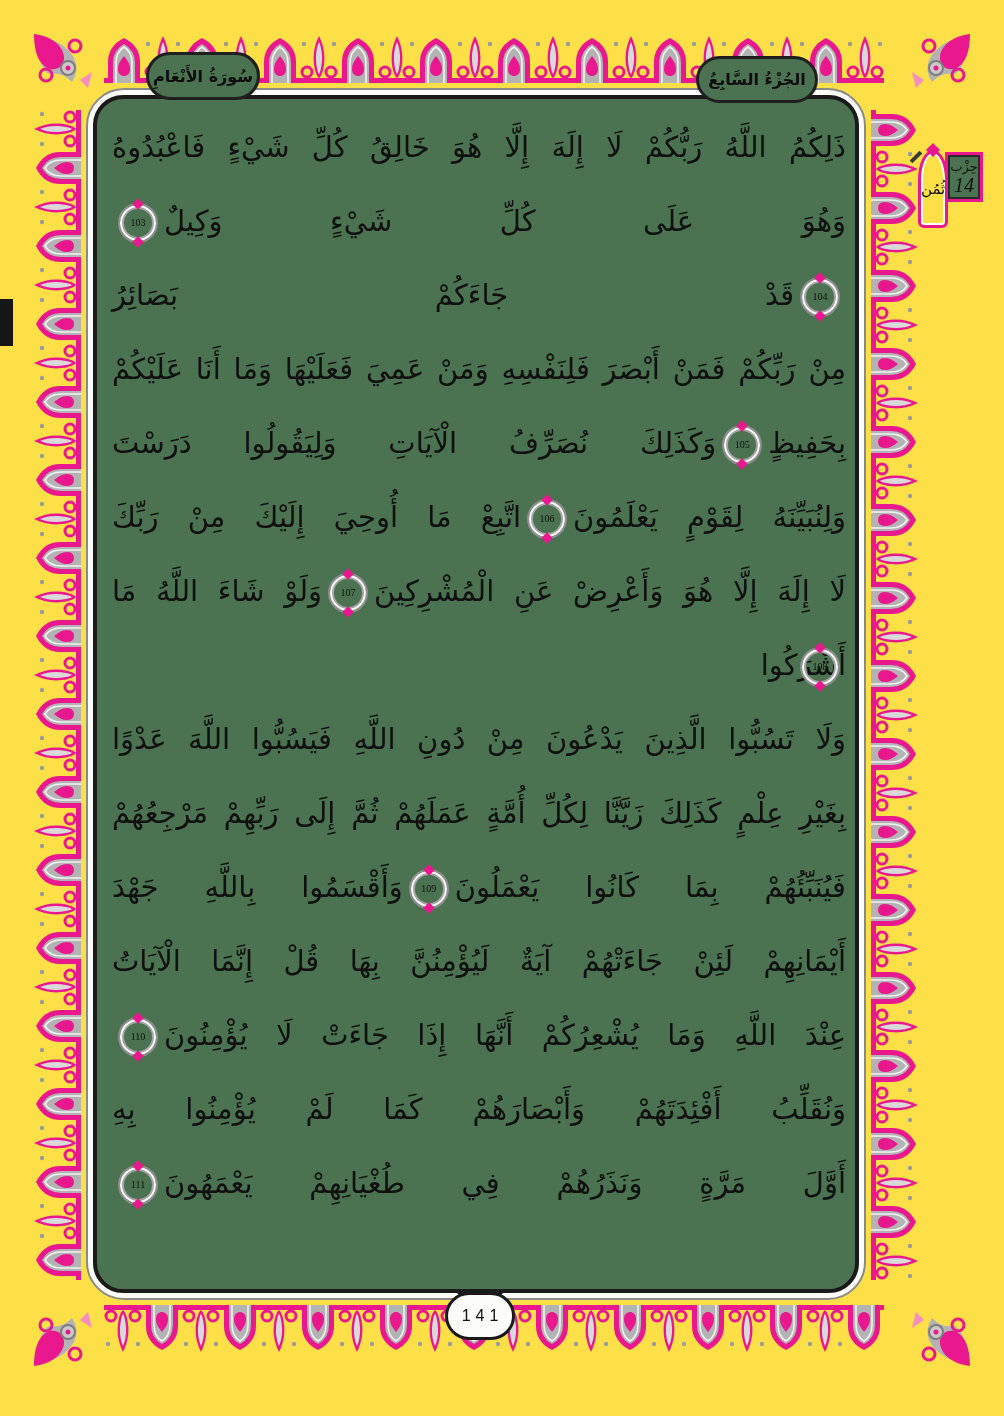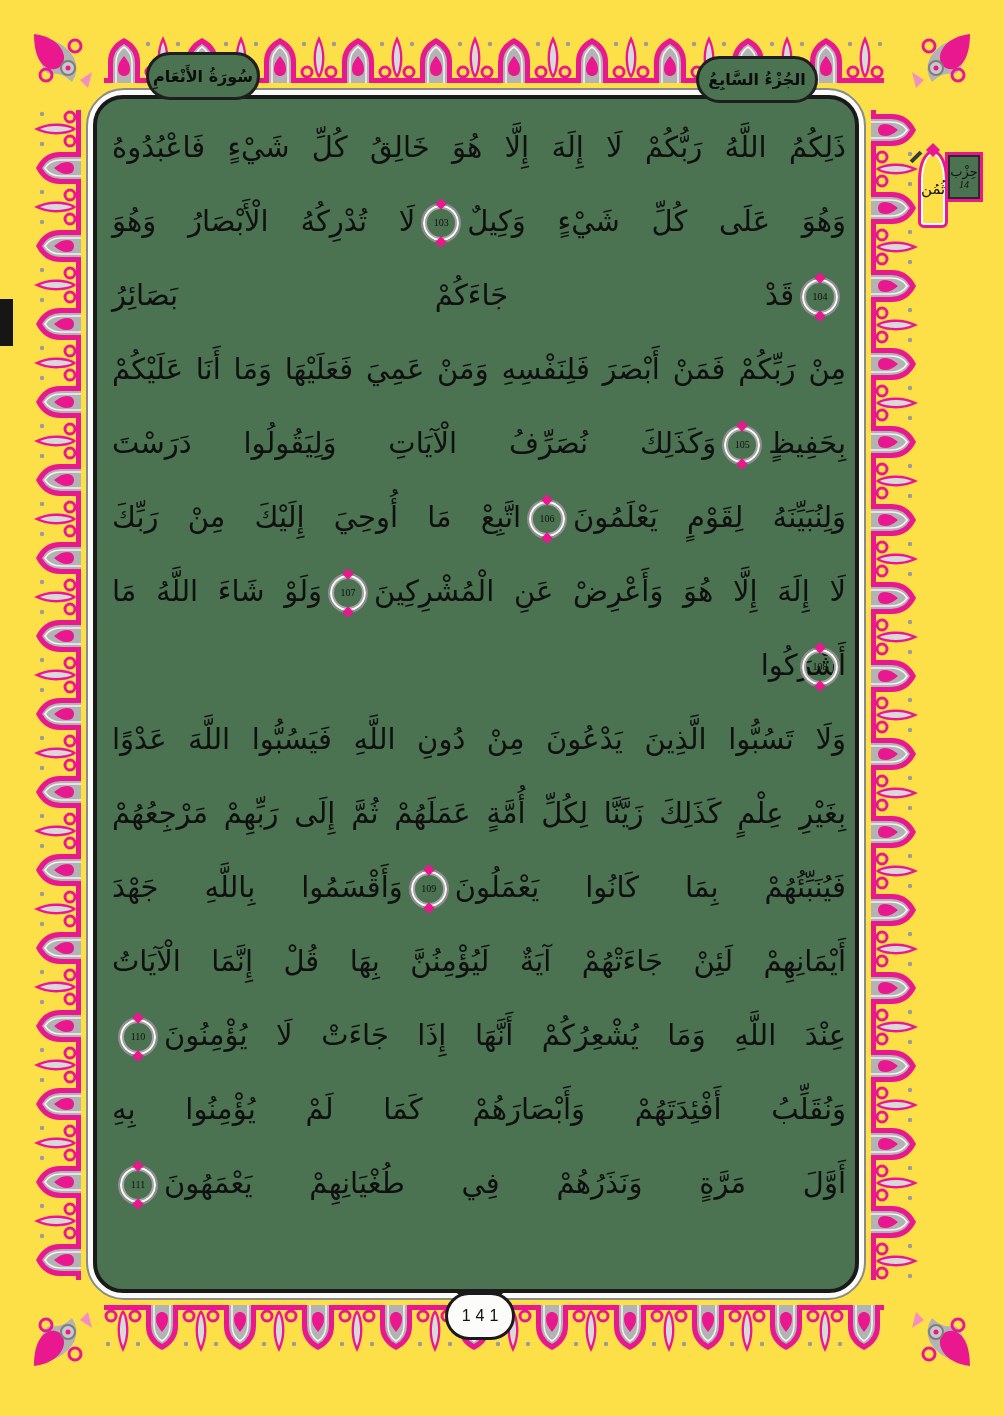--- a/index.html
+++ b/index.html
@@ -32,21 +32,21 @@
   .finial-stick{width:2px;height:12px;background:#3a3a3a;margin:1px 0 2px 0;}
   .dome{width:54px;height:78px;border:3px solid #e9188e;
       border-radius:50% 50% 6px 6px / 38% 38% 6px 6px;
       box-shadow:inset 0 0 0 2px #ffffff;display:flex;align-items:center;justify-content:center;
       font-size:15px;color:#101010;position:relative;box-sizing:border-box;}
   .dome::before{content:"";position:absolute;top:-8px;left:50%;margin-left:-5px;width:10px;
       height:10px;background:#e9188e;transform:rotate(45deg);}
   .hizb-box{margin-top:5px;width:42px;height:44px;border:2px solid #2a2a2a;
       box-shadow:0 0 0 3px #e9188e;display:flex;flex-direction:column;align-items:center;
       justify-content:center;background:#4b7251;font-size:13px;color:#101010;box-sizing:border-box;}
-  .hizb-num{font-family:"Liberation Serif",serif;font-size:10px;line-height:1.1;font-style:italic;}
+  .hizb-num{font-family:"Liberation Serif",serif;font-size:20px;line-height:1.1;font-style:italic;}
 
   
   .text-block{position:absolute;left:112px;top:110px;width:734px;height:1172px;
       display:flex;flex-direction:column;justify-content:flex-start;}
   .qline{direction:rtl;height:74px;line-height:74px;font-size:29px;color:#101010;
       text-align:justify;text-align-last:justify;font-family:"DejaVu Sans",sans-serif;}
   .qtext{white-space:normal;}
 
   
   .ayah{display:inline-flex;align-items:center;justify-content:center;vertical-align:middle;
@@ -181,21 +181,21 @@
     <div class="hizb-box">
       <span>حِزْب</span>
       <span class="hizb-num">14</span>
     </div>
   </div>
 
   <div class="text-block">
       <div class="qline"><span class="qtext">ذَلِكُمُ اللَّهُ رَبُّكُمْ لَا إِلَهَ إِلَّا هُوَ خَالِقُ كُلِّ شَيْءٍ فَاعْبُدُوهُ</span></div>
       <div class="qline"><span class="qtext">وَهُوَ عَلَى كُلِّ شَيْءٍ وَكِيلٌ</span><span class="ayah">
           <span class="ayah-num">103</span>
-        </span><span class="qtext">لَا تُدْرِكُهُ الْأَبْصَارُ وَهُوَ</span></div>
+        </span></div>
       <div class="qline"><span class="ayah">
           <span class="ayah-num">104</span>
         </span><span class="qtext">قَدْ جَاءَكُمْ بَصَائِرُ</span></div>
       <div class="qline"><span class="qtext">مِنْ رَبِّكُمْ فَمَنْ أَبْصَرَ فَلِنَفْسِهِ وَمَنْ عَمِيَ فَعَلَيْهَا وَمَا أَنَا عَلَيْكُمْ</span></div>
       <div class="qline"><span class="qtext">بِحَفِيظٍ</span><span class="ayah">
           <span class="ayah-num">105</span>
         </span><span class="qtext">وَكَذَلِكَ نُصَرِّفُ الْآيَاتِ وَلِيَقُولُوا دَرَسْتَ</span></div>
       <div class="qline"><span class="qtext">وَلِنُبَيِّنَهُ لِقَوْمٍ يَعْلَمُونَ</span><span class="ayah">
           <span class="ayah-num">106</span>
         </span><span class="qtext">اتَّبِعْ مَا أُوحِيَ إِلَيْكَ مِنْ رَبِّكَ</span></div>

